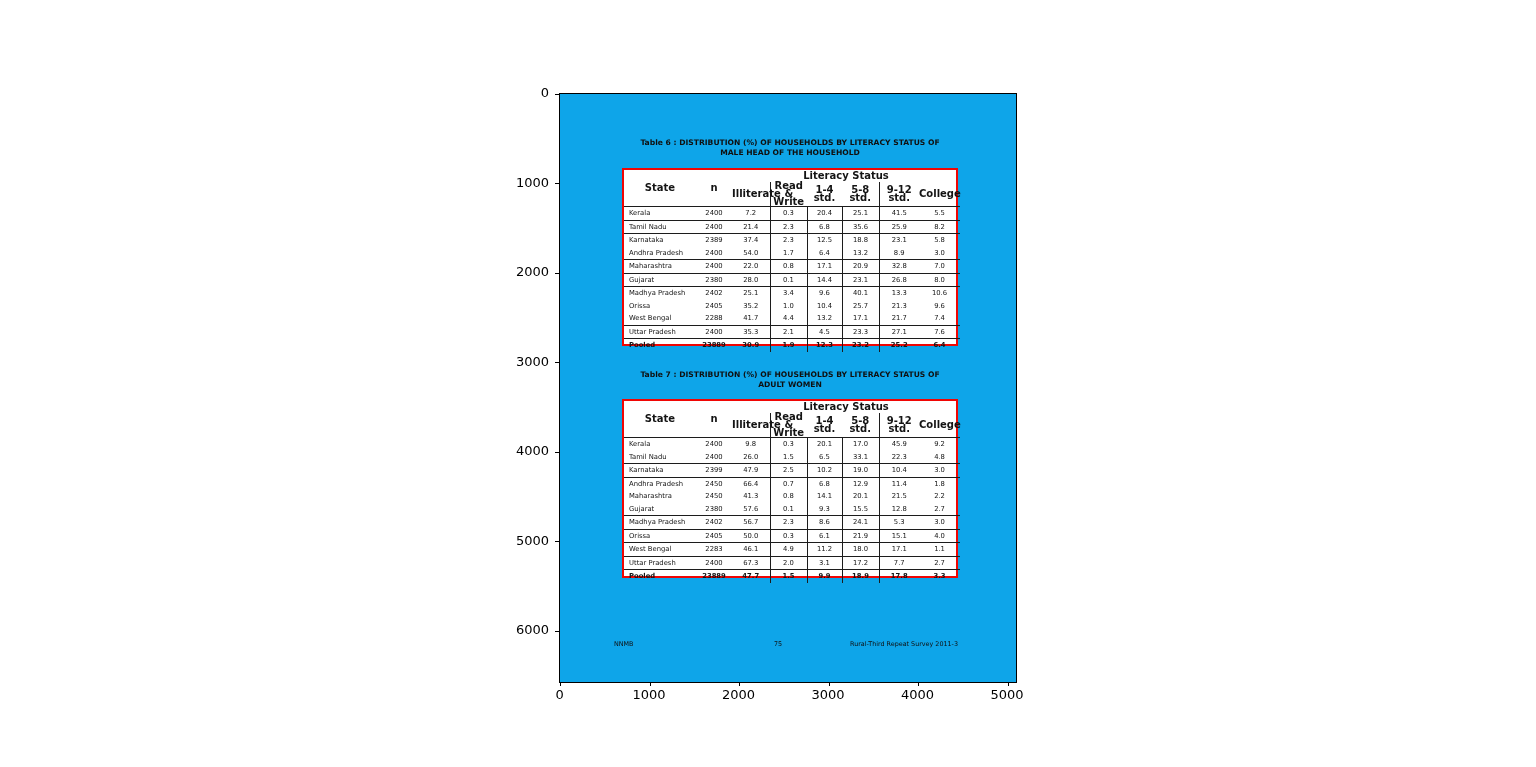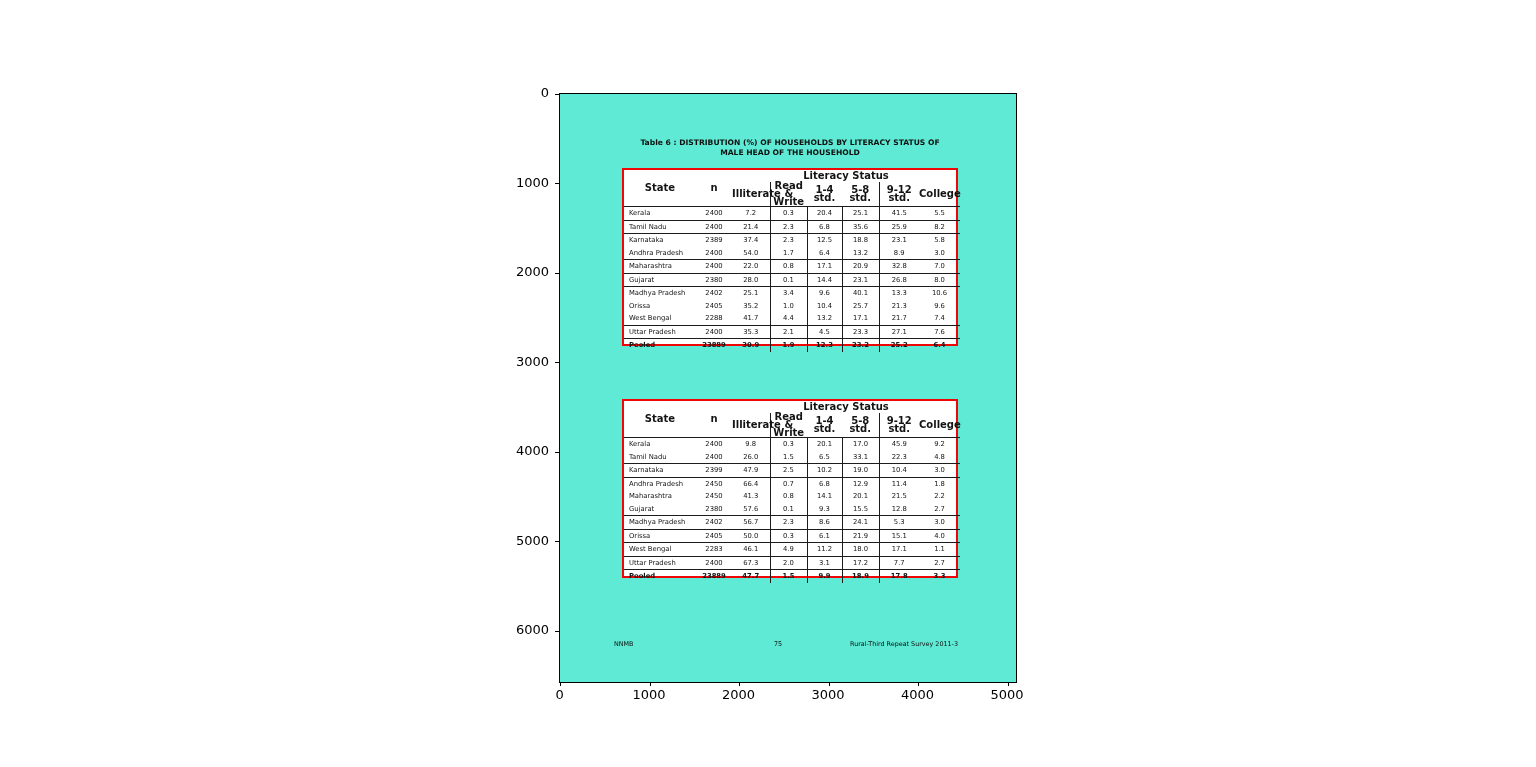--- a/index.html
+++ b/index.html
@@ -1,20 +1,20 @@
 <!DOCTYPE html>
 <html><head>
 <meta charset="utf-8">
 <style>
   html,body{margin:0;padding:0;background:#fff;}
   #canvas{position:relative;width:1536px;height:767px;background:#ffffff;overflow:hidden;
           font-family:"DejaVu Sans",sans-serif;}
   
   .plot{position:absolute;left:559px;top:93px;width:456px;height:588px;
-        border:1px solid #000;background:#5eead4;}
+        border:1px solid #000;background:#0ea5e9;}
   .tick-y{position:absolute;left:-5px;width:4px;height:1px;background:#000;}
   .tick-x{position:absolute;top:100%;width:1px;height:4px;background:#000;}
   .yticklabel{position:absolute;font-size:13px;color:#000;text-align:right;width:60px;line-height:14px;}
   .xticklabel{position:absolute;font-size:13px;color:#000;text-align:center;width:60px;line-height:14px;}
   
   .scan-page{position:absolute;left:0;top:0;width:456px;height:588px;
              filter:blur(0.3px);color:#141414;}
   .doc-title{position:absolute;left:62px;width:336px;text-align:center;
              font-weight:bold;font-size:7.6px;line-height:9.6px;color:#101010;}
   .scan-table{position:absolute;left:62px;width:336px;background:#fff;
@@ -182,20 +182,24 @@
                 <td class=" vline">1.9</td>
                 <td class=" vline">12.3</td>
                 <td class=" vline">23.2</td>
                 <td class=" vline">25.2</td>
                 <td>6.4</td>
               </tr>
             </tbody>
           </table>
         </div>
 
+      <div class="doc-title" style="top:276px;">
+        <div>Table 7 : DISTRIBUTION (%) OF HOUSEHOLDS BY LITERACY STATUS OF</div>
+        <div>ADULT WOMEN</div>
+      </div>
 
       <div class="scan-table" style="top:305px;height:179px;">
           <table>
             <colgroup>
               <col style="width: 72px;">
               <col style="width: 36px;">
               <col style="width: 38px;">
               <col style="width: 37px;">
               <col style="width: 35px;">
               <col style="width: 37px;">

